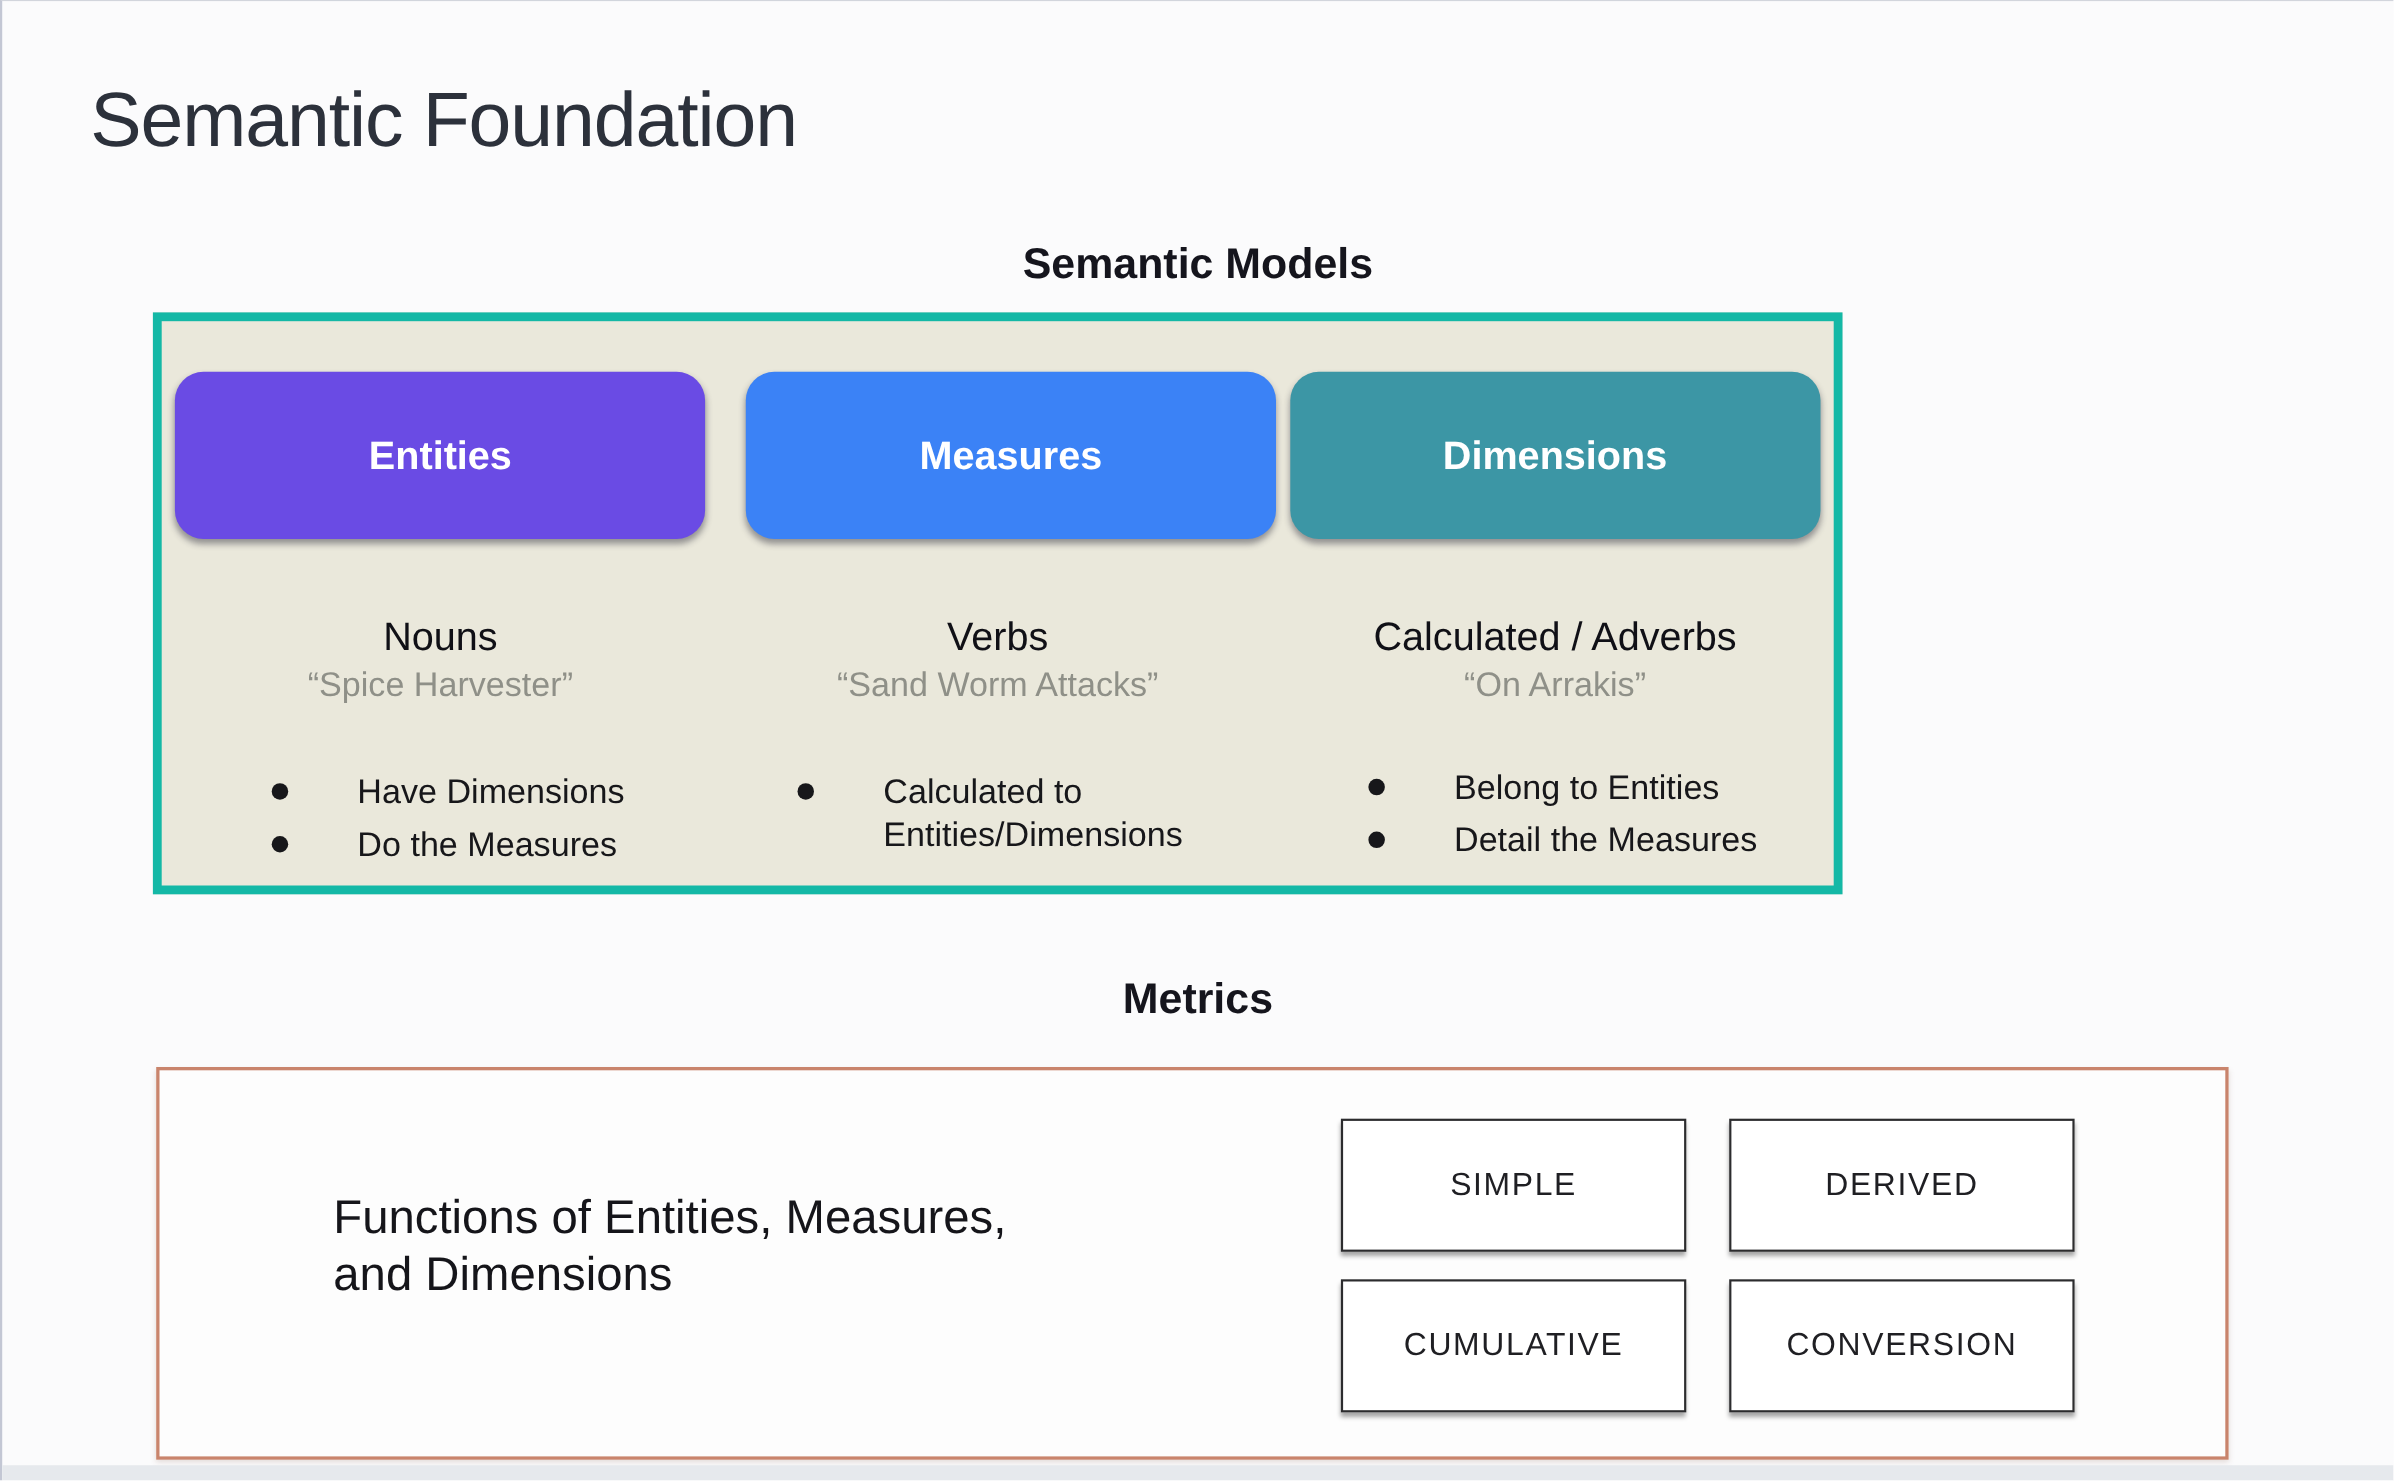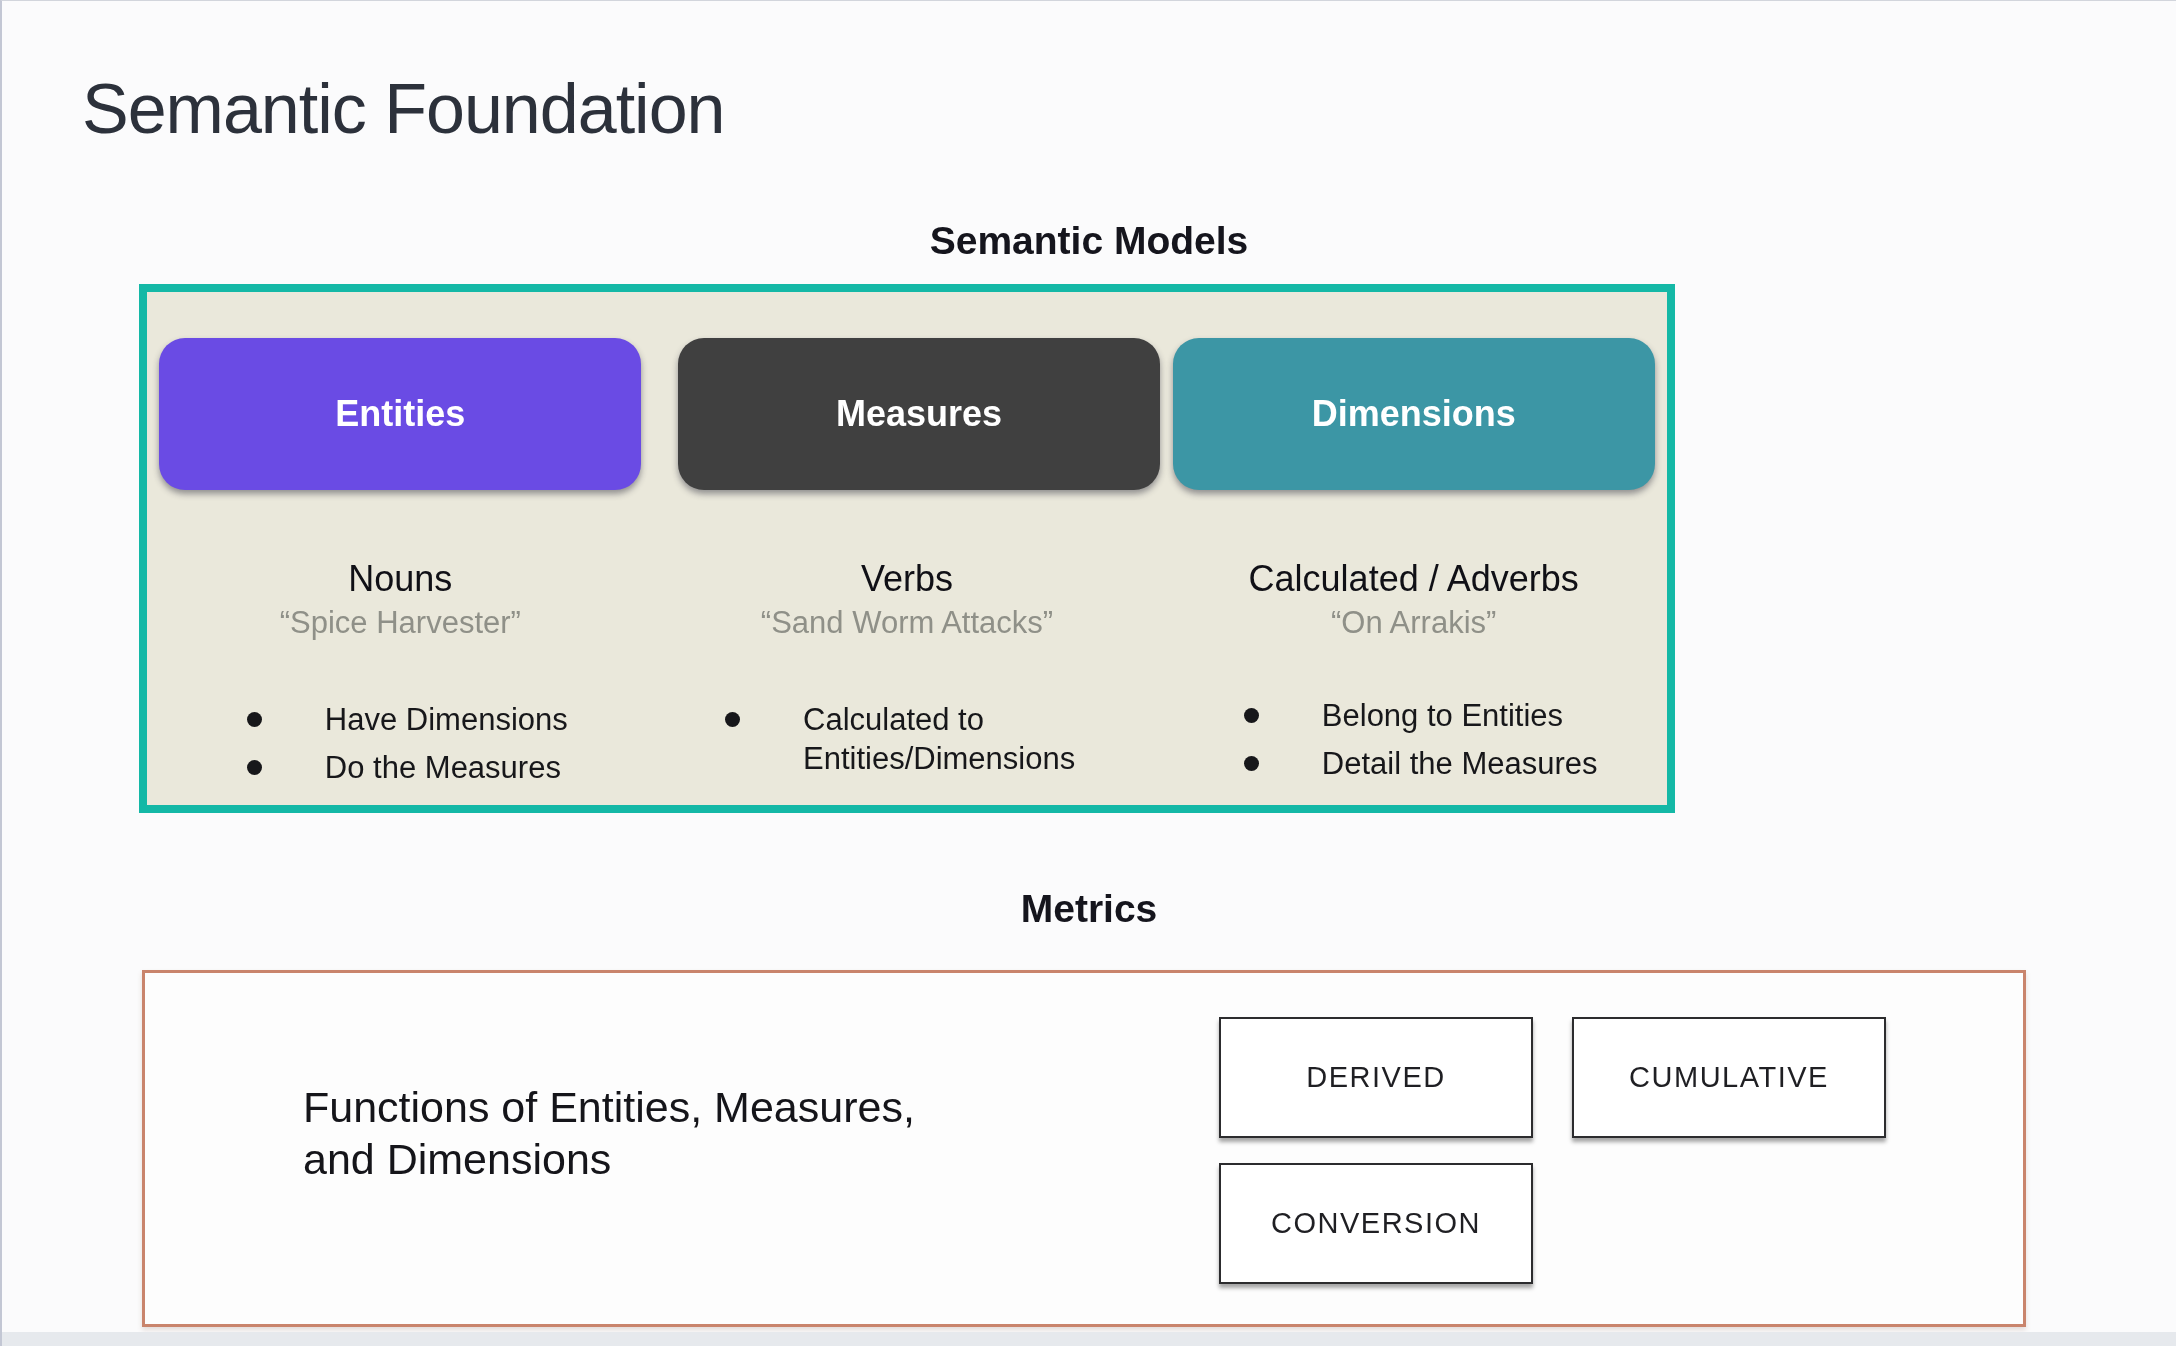--- a/index.html
+++ b/index.html
@@ -60,21 +60,21 @@
     border-radius: 26px;
     display: flex;
     align-items: center;
     justify-content: center;
     color: #ffffff;
     font-size: 36px;
     font-weight: 700;
     box-shadow: 0 4px 6px rgba(40,40,55,0.45);
   }
   .pill-entities   { background: #6a4be4; }
-  .pill-measures   { background: #404040; margin-left: 24px; }
+  .pill-measures   { background: #3b82f6; margin-left: 24px; }
   .pill-dimensions { background: #3c96a5; }
 
   .model-heading {
     margin-top: 68px;
     font-size: 36px;
     font-weight: 400;
     color: #101016;
     text-align: center;
   }
   .model-quote {
@@ -206,20 +206,21 @@
   </div>
 
   <div class="section-label metrics-label">Metrics</div>
 
   <div class="metrics-box">
     <div class="metrics-desc">
       <span>Functions of Entities, Measures,</span>
       <span>and Dimensions</span>
     </div>
     <div class="metrics-grid">
+      <div class="metric-type">SIMPLE</div>
       <div class="metric-type">DERIVED</div>
       <div class="metric-type">CUMULATIVE</div>
       <div class="metric-type">CONVERSION</div>
     </div>
   </div>
 
   <div class="bottom-band"></div>
 
 </div>
 

